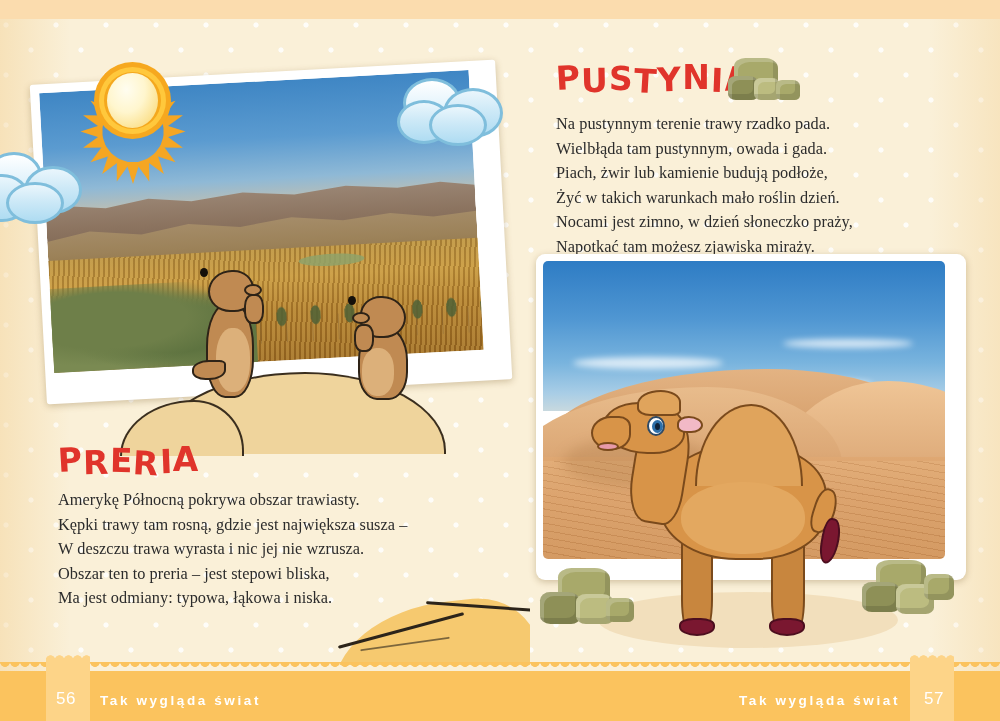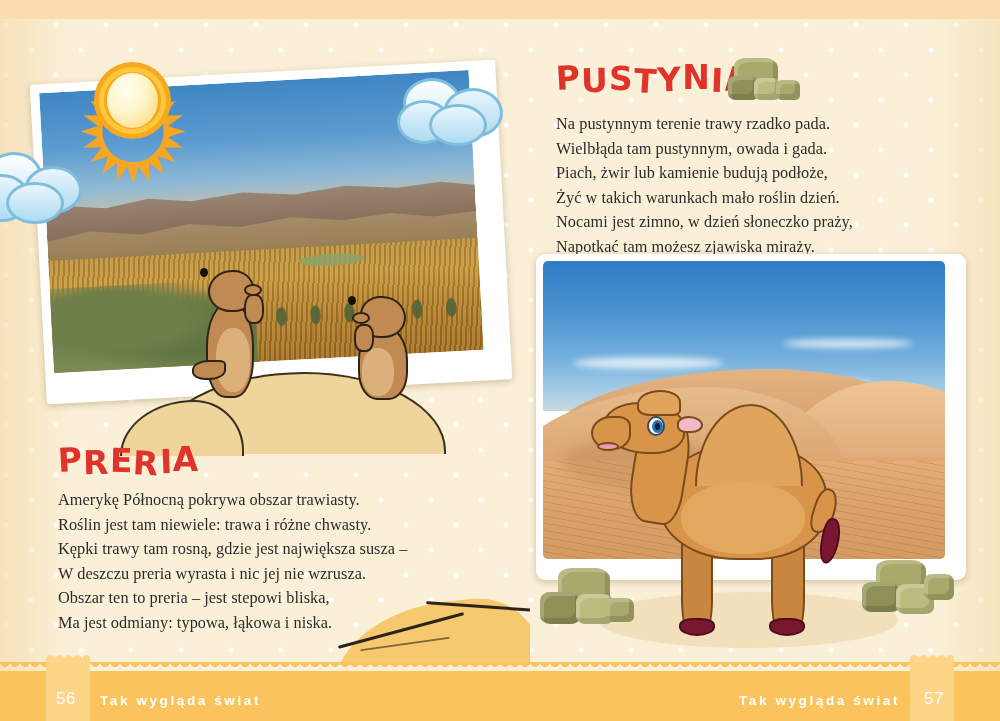--- a/index.html
+++ b/index.html
@@ -255,23 +255,22 @@
     <div class="part" style="left:4px;top:16px;width:18px;height:12px;border-radius:50%;"></div>
     <div class="eye" style="left:26px;top:12px;width:8px;height:9px;"></div>
     <div class="part" style="left:6px;top:28px;width:20px;height:28px;border-radius:40%;"></div>
   </div>
 
   <div class="heading" style="left:58px;top:442px;">
     <span><span style="transform: rotate(-3.3deg) translateY(-1.8px);">P</span><span style="transform: rotate(-1.1deg) translateY(0.9px);">R</span><span style="transform: rotate(1.1deg) translateY(-0.9px);">E</span><span style="transform: rotate(3.3deg) translateY(1.8px);">R</span><span style="transform: rotate(-2.2deg) translateY(0px);">I</span><span style="transform: rotate(0deg) translateY(-1.8px);">A</span></span>
   </div>
   <div class="poem" id="poem-left" style="left:58px;top:488px;">
       <div>Amerykę Północną pokrywa obszar trawiasty.</div>
-      <div>Roślin jest tam niewiele: trawa i różne chwasty.</div>
       <div>Kępki trawy tam rosną, gdzie jest największa susza –</div>
-      <div>W deszczu preria wyrasta i nic jej nie wzrusza.</div>
+      <div>W deszczu trawa wyrasta i nic jej nie wzrusza.</div>
       <div>Obszar ten to preria – jest stepowi bliska,</div>
       <div>Ma jest odmiany: typowa, łąkowa i niska.</div>
     </div>
 
   <div id="dune-deco">
     <div class="dune-fill"></div>
     <div class="dune-line" style="left:6px;top:44px;width:130px;transform:rotate(-15deg);"></div>
     <div class="dune-line" style="left:96px;top:20px;width:110px;transform:rotate(4deg);"></div>
     <div class="dune-line" style="left:30px;top:58px;width:90px;height:2px;transform:rotate(-8deg);opacity:.6;"></div>
   </div>

